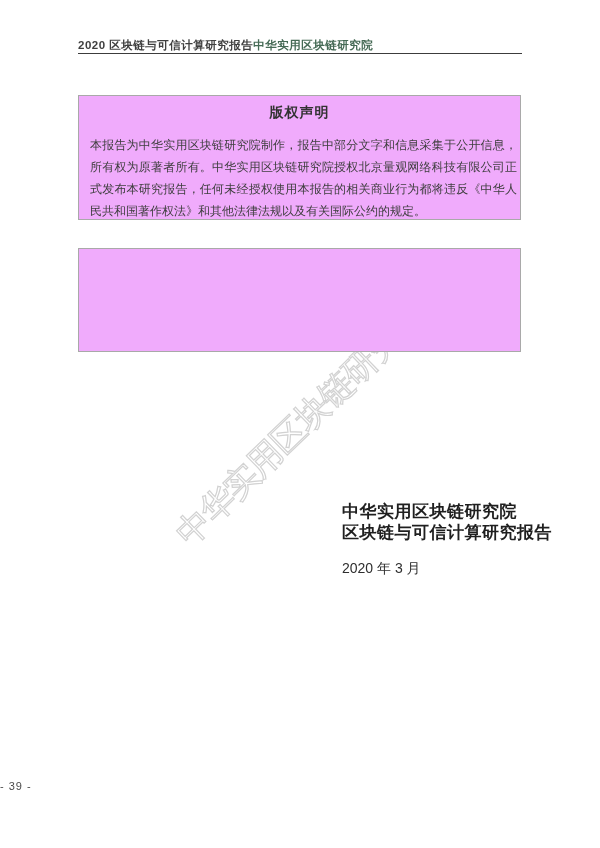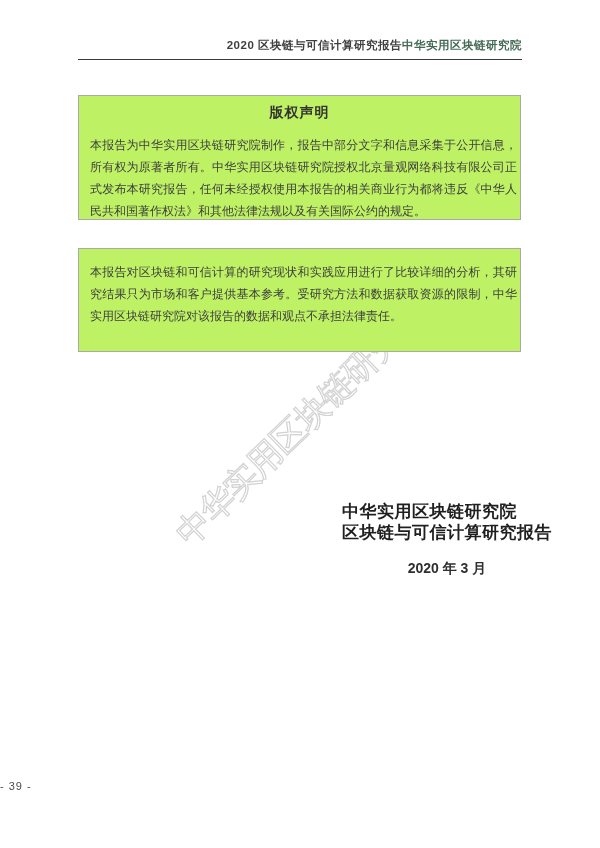--- a/index.html
+++ b/index.html
@@ -16,23 +16,22 @@
     overflow: hidden;
   }
 
   
   .page-header {
     position: absolute;
     left: 78px;
     width: 444px;
     top: 38px;
     display: flex;
-    justify-content: flex-end;
+    justify-content: flex-start;
     align-items: flex-end;
-    padding-bottom: 6px;
     border-bottom: 1.5px solid #3c3c3c;
     font-size: 11.5px;
     font-weight: bold;
   }
   .header-left  { color: #3f3f3f; letter-spacing: 0.5px; }
   .header-right { color: #456a55; letter-spacing: 0.5px; }
 
   
   .watermark {
     position: absolute;
@@ -52,21 +51,21 @@
     z-index: 1;
     pointer-events: none;
   }
 
   
   .notice-box {
     position: absolute;
     left: 78px;
     width: 443px;
     border: 1px solid #a9a9a9;
-    background: #bef264;
+    background: #f0abfc;
     z-index: 2;
     box-sizing: border-box;
   }
   .notice-box.copyright  { top: 95px;  height: 125px; }
   .notice-box.disclaimer { top: 248px; height: 104px; }
   .notice-title {
     margin: 8px 0 0 0;
     text-align: center;
     font-size: 14px;
     font-weight: bold;
@@ -91,23 +90,22 @@
   .pub-name {
     font-size: 17px;
     font-weight: bold;
     line-height: 21px;
     color: #1f1f1f;
     letter-spacing: 0.5px;
   }
   .pub-date {
     margin-top: 17px;
     font-size: 14px;
-    font-weight: bold;
+    font-weight: normal;
     color: #2e2e2e;
-    text-align: center;
   }
 
   
   .page-footer {
     position: absolute;
     left: 0;
     top: 780px;
     width: 100%;
     font-size: 11px;
     color: #4a4a4a;
@@ -125,21 +123,20 @@
   </header>
 
   <div class="watermark">中华实用区块链研究院</div>
 
   <section class="notice-box copyright">
     <h2 class="notice-title">版权声明</h2>
     <p class="notice-body">本报告为中华实用区块链研究院制作，报告中部分文字和信息采集于公开信息，所有权为原著者所有。中华实用区块链研究院授权北京量观网络科技有限公司正式发布本研究报告，任何未经授权使用本报告的相关商业行为都将违反《中华人民共和国著作权法》和其他法律法规以及有关国际公约的规定。</p>
   </section>
 
   <section class="notice-box disclaimer">
-    <p class="notice-body">本报告对区块链和可信计算的研究现状和实践应用进行了比较详细的分析，其研究结果只为市场和客户提供基本参考。受研究方法和数据获取资源的限制，中华实用区块链研究院对该报告的数据和观点不承担法律责任。</p>
   </section>
 
   <div class="publisher">
     <div class="pub-name">中华实用区块链研究院</div>
     <div class="pub-name">区块链与可信计算研究报告</div>
     <div class="pub-date">2020 年 3 月</div>
   </div>
 
   <footer class="page-footer">- 39 -</footer>
 

